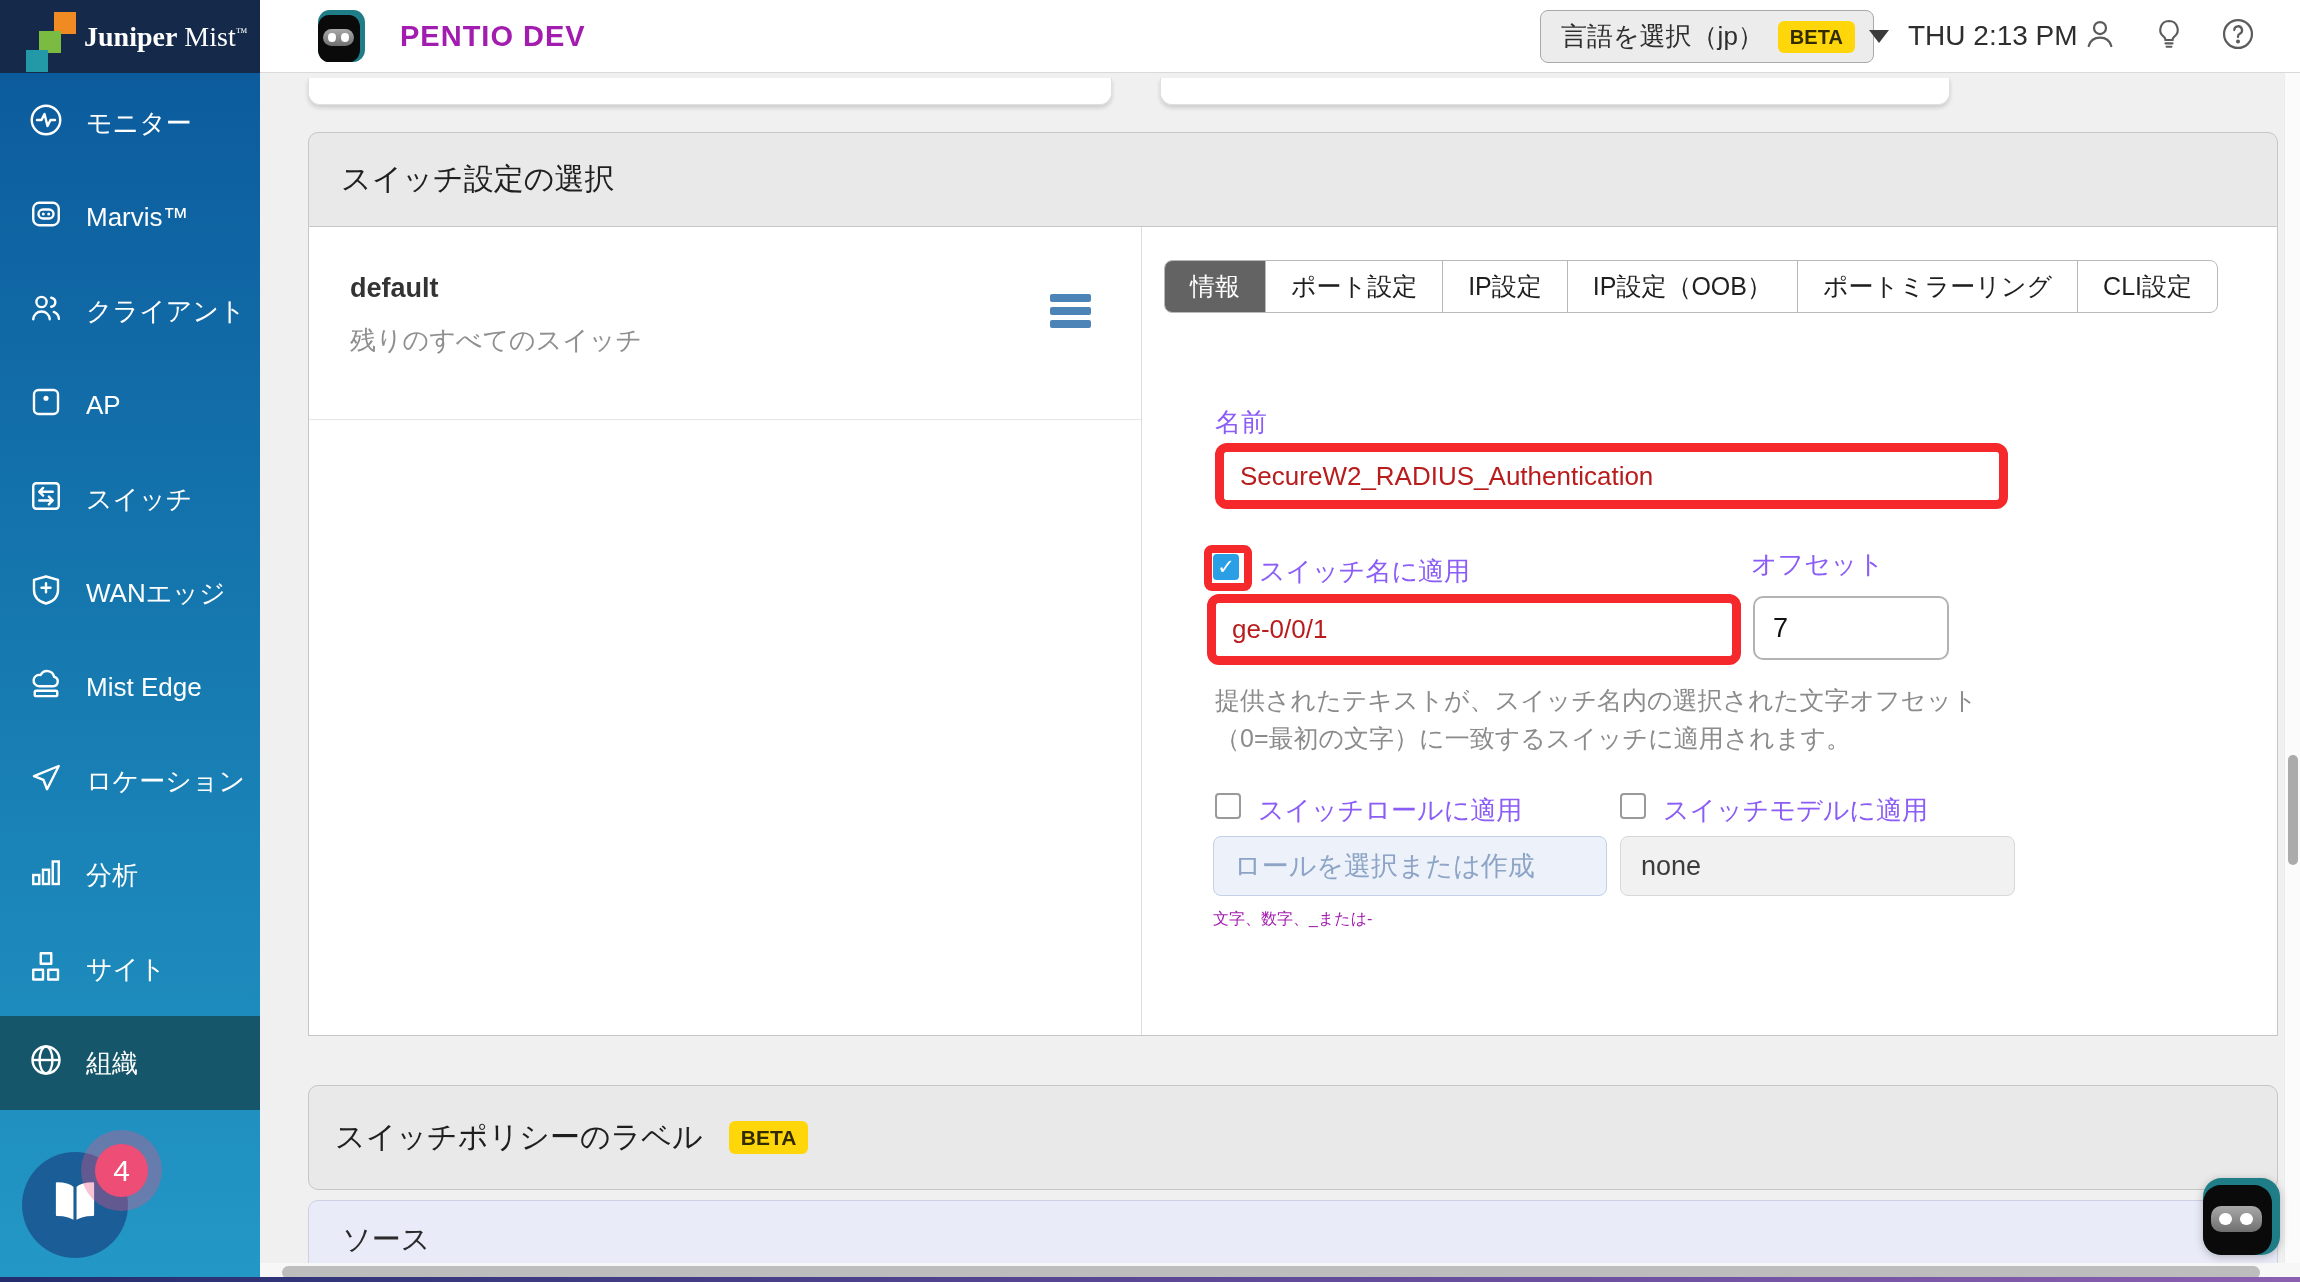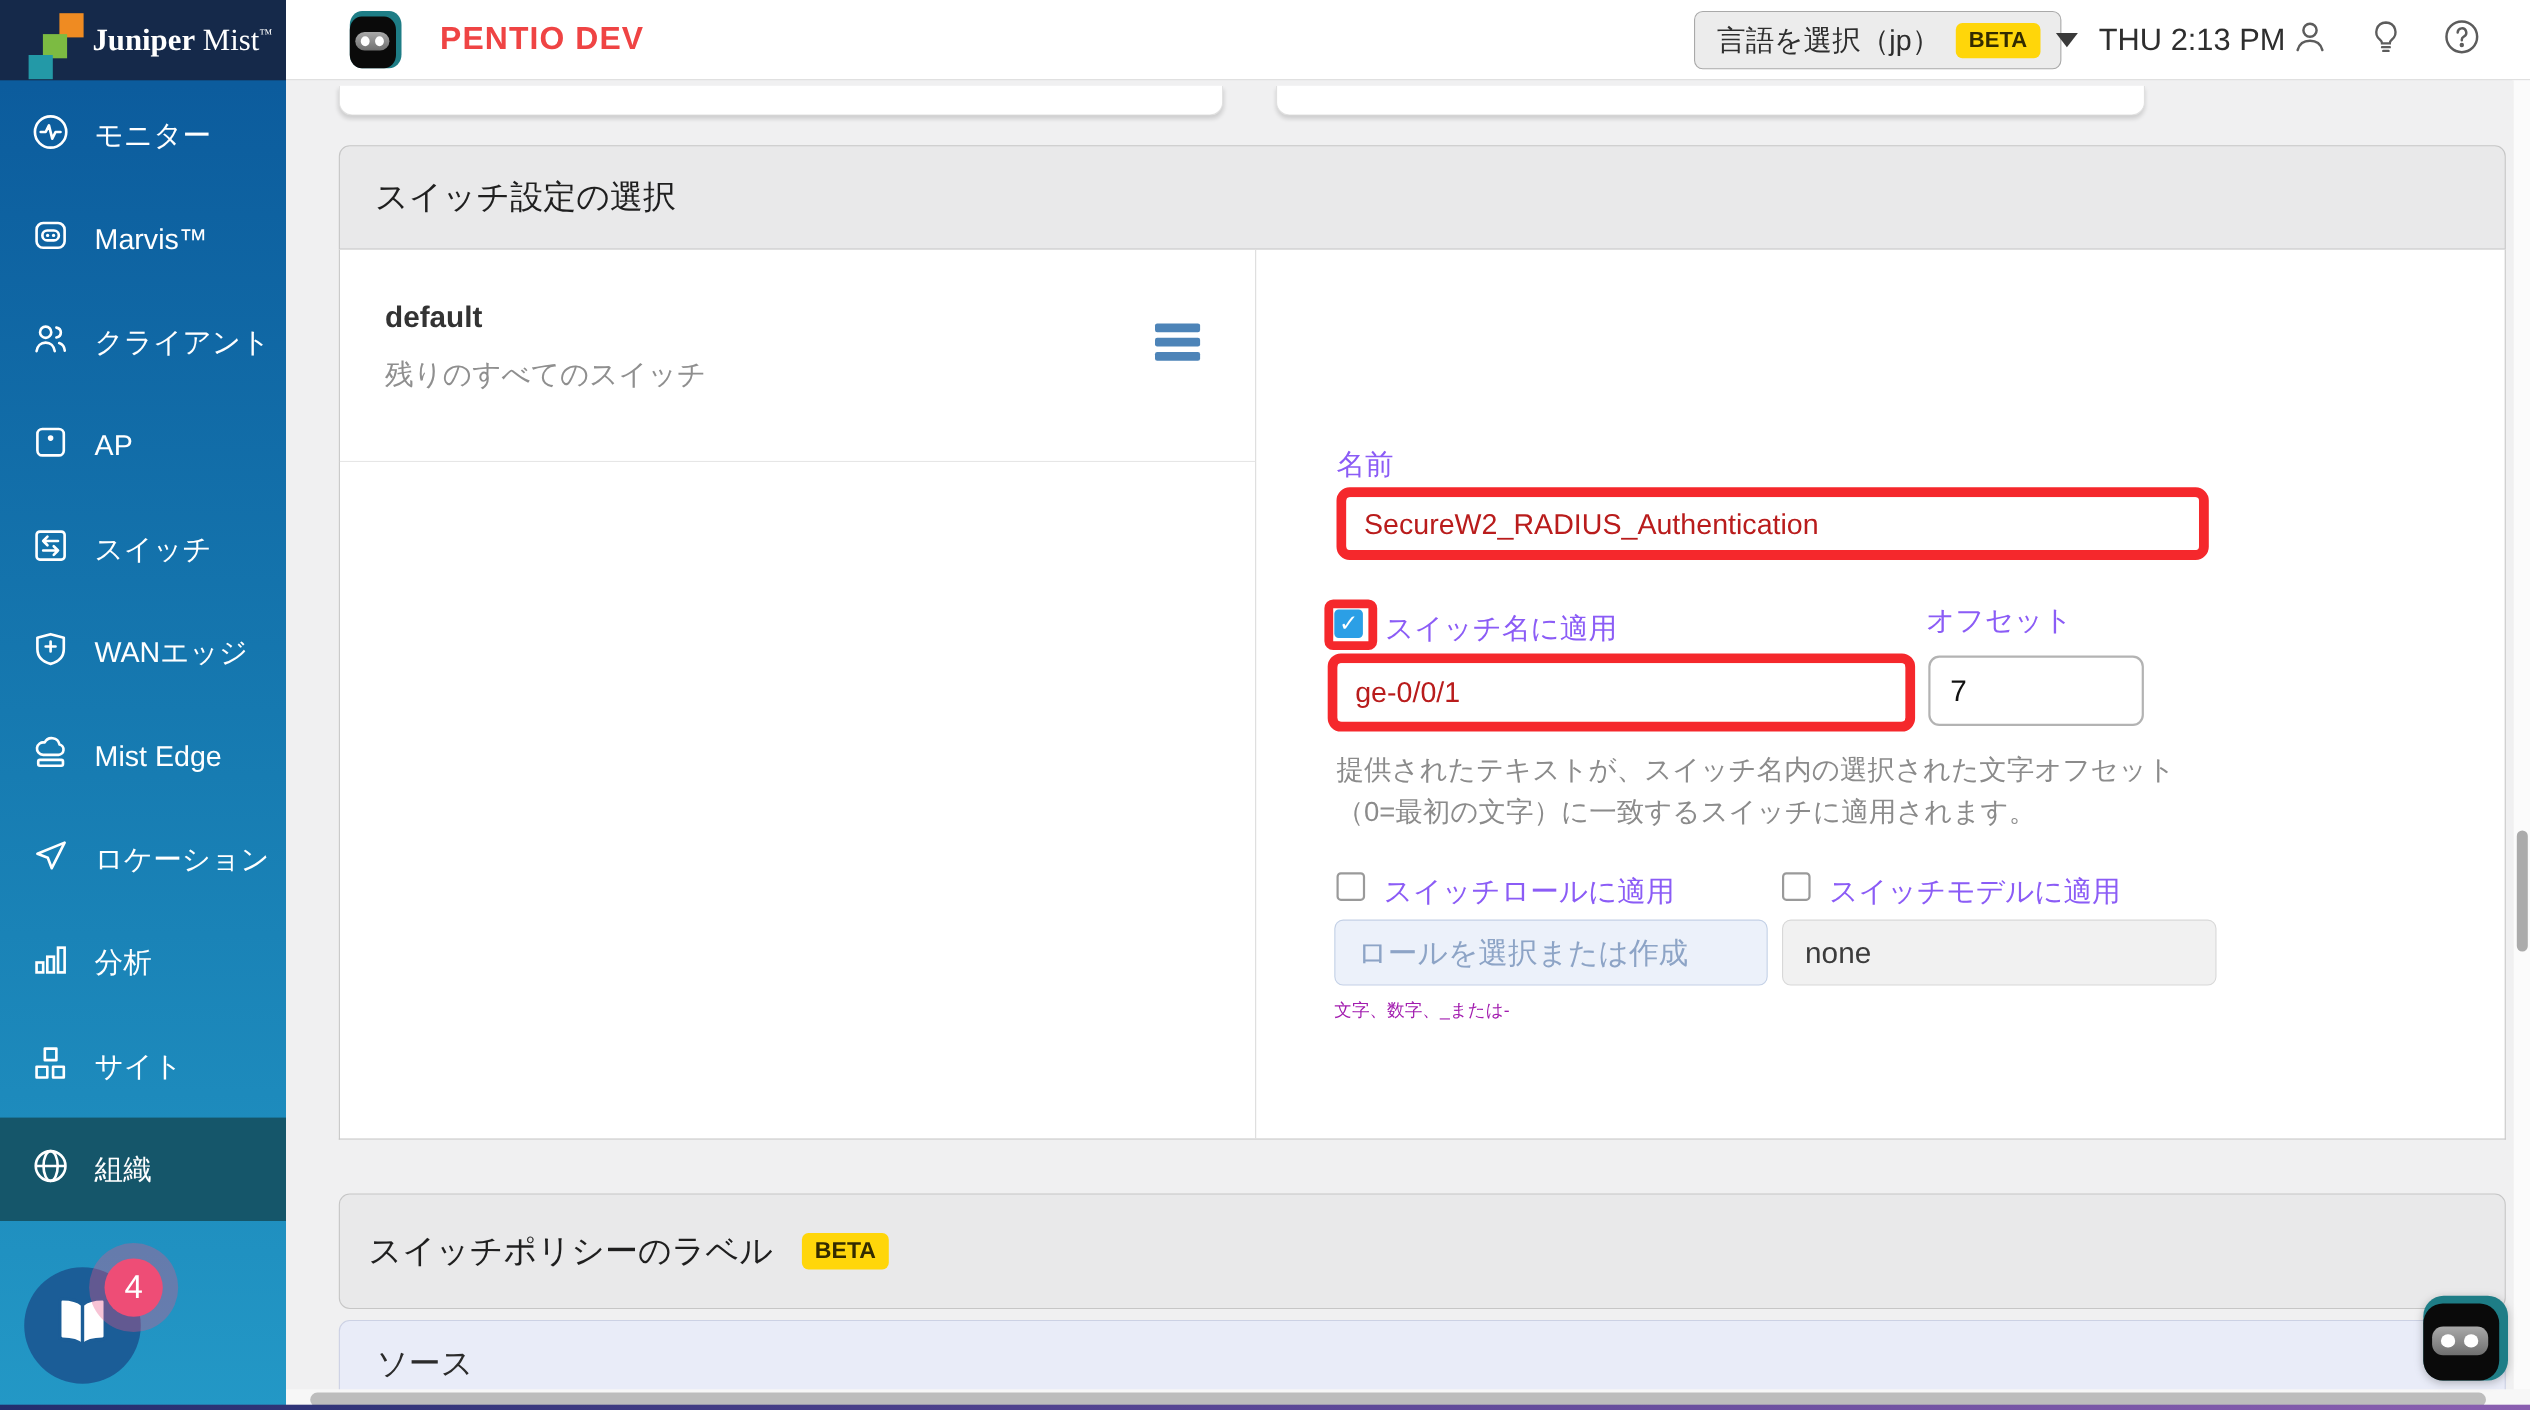--- a/index.html
+++ b/index.html
@@ -36,21 +36,21 @@
             border-bottom:1px solid #d9d9d9; z-index:4; }
   .robot { position:relative; }
   .robot .r-teal  { position:absolute; inset:0; background:#1e7d86; border-radius:24%; }
   .robot .r-black { position:absolute; left:0; top:9%; width:89%; height:91%; background:#0a0a0a; border-radius:26%; }
   .robot .r-eyes  { position:absolute; left:10%; top:36%; width:66%; height:34%;
                     background:linear-gradient(180deg,#a9a9a9,#6f6f6f); border-radius:10px;
                     display:flex; align-items:center; justify-content:space-evenly; }
   .robot .r-eyes i { width:26%; height:48%; border-radius:50%; background:#fff; }
   .org-logo { left:58px; top:10px; width:47px; height:52px; }
   .org-name { position:absolute; left:140px; top:50%; transform:translateY(-50%);
-              font-size:29px; font-weight:bold; color:#ef4444; letter-spacing:1px; }
+              font-size:29px; font-weight:bold; color:#a21caf; letter-spacing:1px; }
   .lang-btn { position:absolute; left:1280px; top:10px; width:334px; height:53px; background:#ececec;
               border:1px solid #a9a9a9; border-radius:8px; display:flex; align-items:center;
               padding:0 16px 0 20px; gap:14px; cursor:pointer; }
   .lang-label { font-size:26px; color:#2e2e2e; white-space:nowrap; }
   .beta-pill { background:#ffd60a; color:#332b00; font-weight:bold; font-size:20px;
                border-radius:6px; padding:6px 12px; line-height:1; }
   .caret { width:0; height:0; border-left:10px solid transparent; border-right:10px solid transparent;
            border-top:13px solid #3a3a3a; margin-left:auto; }
   .clock { position:absolute; left:1648px; top:50%; transform:translateY(-50%);
            font-size:28px; color:#2e2e2e; white-space:nowrap; }
@@ -271,20 +271,28 @@
         <div class="rule-desc">残りのすべてのスイッチ</div>
         <div class="hamburger">
             <i></i>
             <i></i>
             <i></i>
           </div>
       </div>
     </div>
 
     <div class="right-col">
+      <div class="tabs">
+        <div class="tab active">情報</div>
+        <div class="tab">ポート設定</div>
+        <div class="tab">IP設定</div>
+        <div class="tab">IP設定（OOB）</div>
+        <div class="tab">ポートミラーリング</div>
+        <div class="tab">CLI設定</div>
+      </div>
 
       <div class="fld-label" style="left:73px; top:178px">名前</div>
       <div class="red-box" style="left:73px; top:216px; width:793px; height:66px">
         <input type="text" readonly="" value="SecureW2_RADIUS_Authentication" style="">
       </div>
 
       <div class="cb-redframe" style="left:62px; top:318px; width:48px; height:46px"></div>
       <div class="checkbox checked" style="left:71px; top:327px">✓</div>
       <div class="fld-label" style="left:117px; top:327px">スイッチ名に適用</div>
       <div class="fld-label" style="left:609px; top:320px">オフセット</div>

